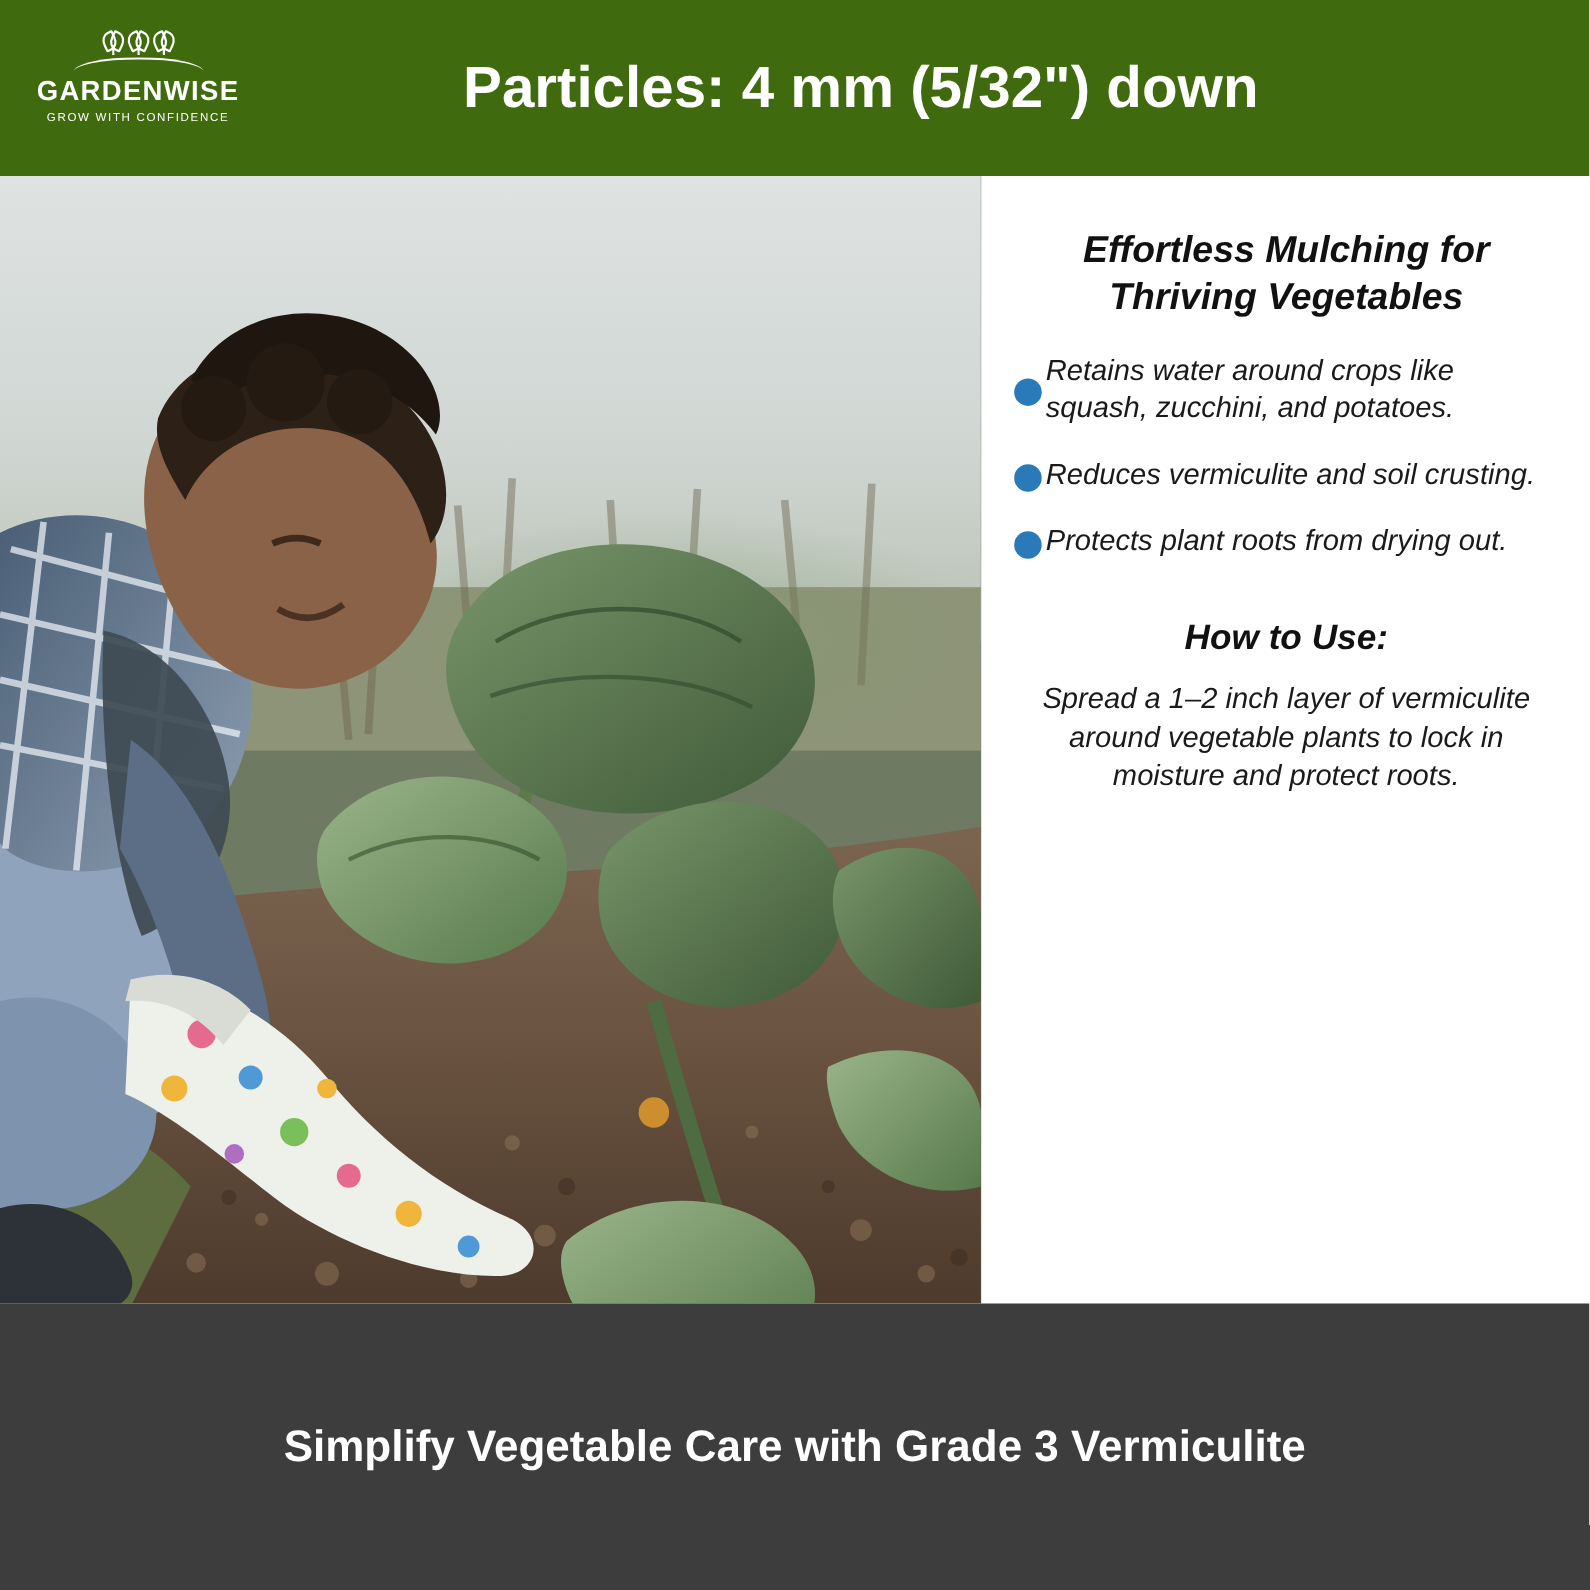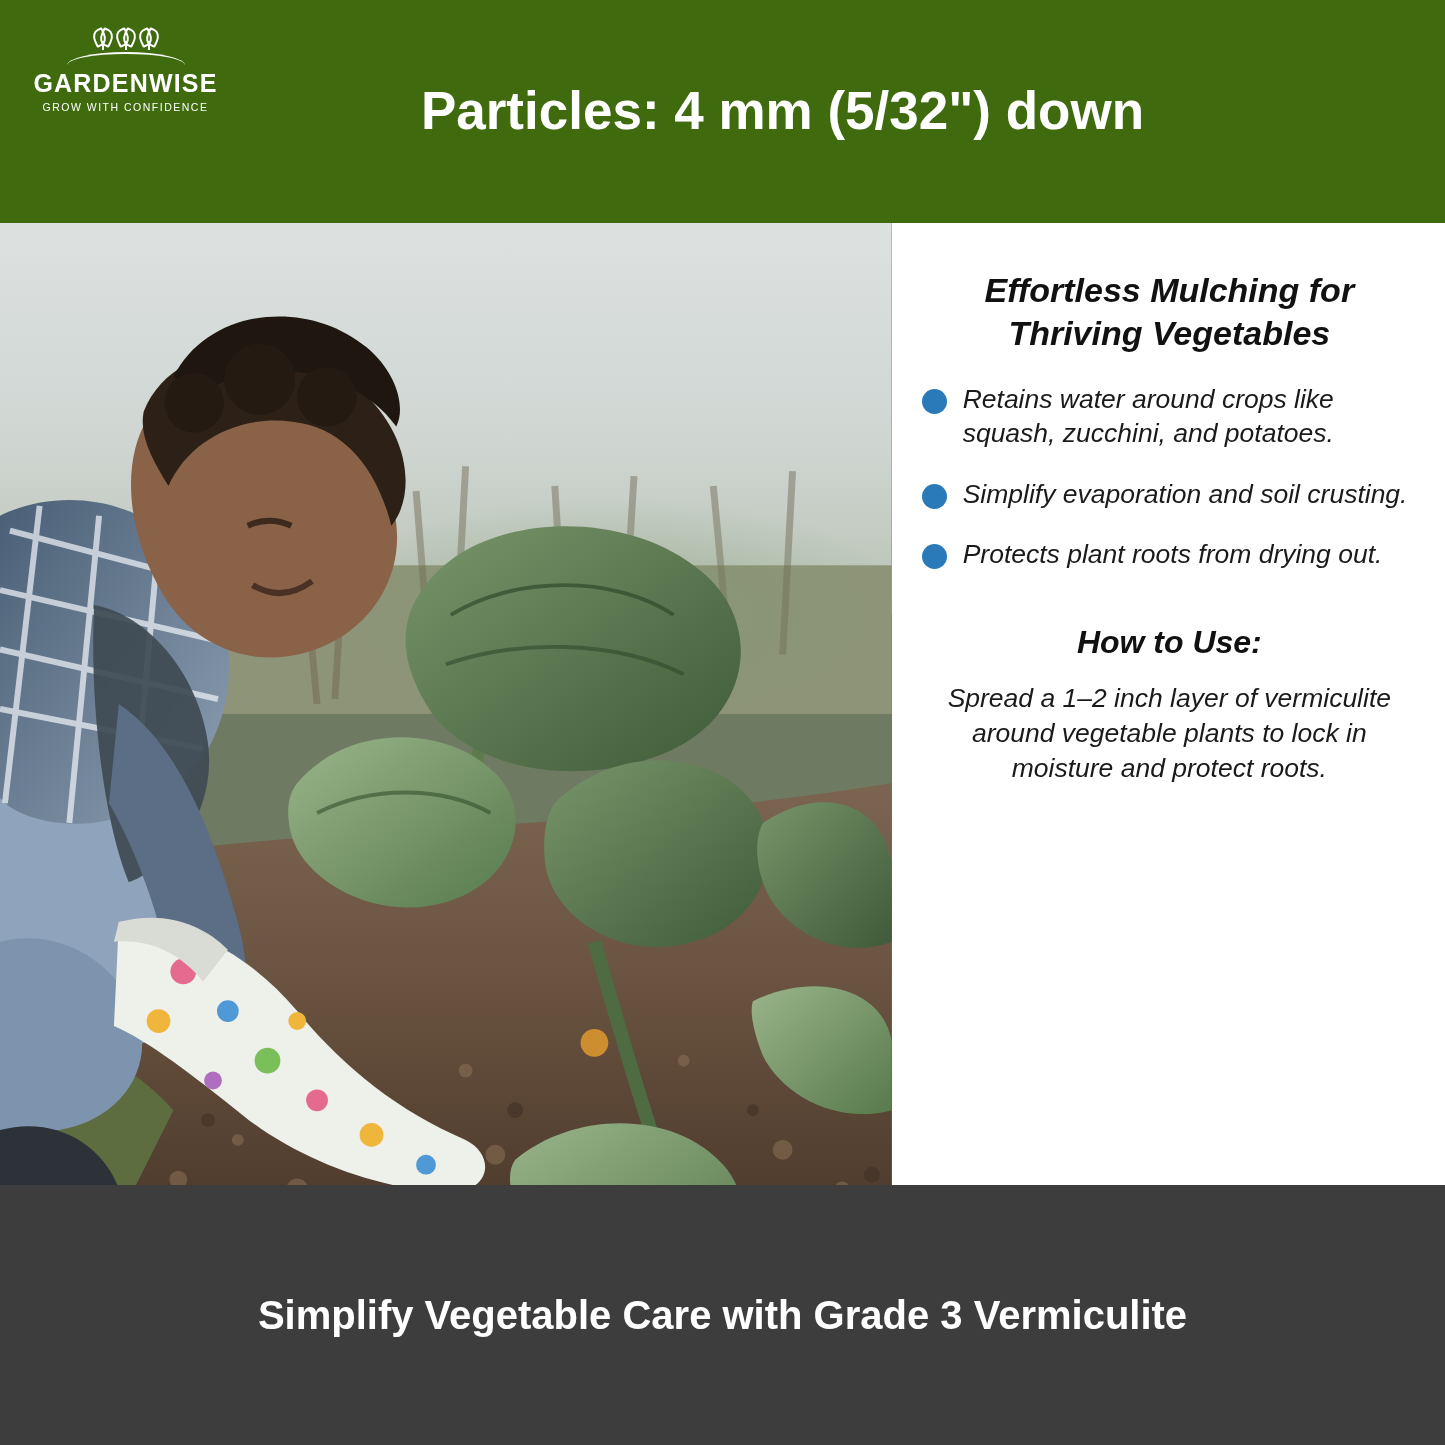--- a/index.html
+++ b/index.html
@@ -11,21 +11,21 @@
   }
   .page {
     position:relative;
     width:1445px; height:1445px;
     display:flex; flex-direction:column;
   }
 
   
   .header {
     position:relative;
-    height:223px;
+    height:160px;
     background:#3f6b0e;
     display:flex; align-items:center;
     flex:0 0 auto;
   }
   .brand {
     position:absolute;
     left:18px; top:18px;
     width:215px;
     color:#ffffff;
     text-align:center;
@@ -102,21 +102,21 @@
     text-align:center; line-height:1.25;
     max-width:480px;
   }
   .bullets {
     margin-top:28px;
     width:100%;
     max-width:500px;
     display:flex; flex-direction:column; gap:26px;
   }
   .bullet {
-    display:flex; align-items:flex-start; gap:16px;
+    display:flex; align-items:center; gap:4px;
   }
   .dot {
     flex:0 0 auto;
     width:25px; height:25px; border-radius:50%;
     background:#2a7ab9; margin-top:7px;
   }
   .bullet-text {
     font-size:26.5px; color:#1a1a1a; line-height:1.3;
   }
   .howto-title {
@@ -326,21 +326,21 @@
     <div class="panel">
       <div class="panel-title">Effortless Mulching for Thriving Vegetables</div>
 
       <div class="bullets">
         <div class="bullet">
           <span class="dot"></span>
           <span class="bullet-text">Retains water around crops like squash, zucchini, and potatoes.</span>
         </div>
         <div class="bullet">
           <span class="dot"></span>
-          <span class="bullet-text">Simplify evaporation and soil crusting.</span>
+          <span class="bullet-text">Reduces vermiculite and soil crusting.</span>
         </div>
         <div class="bullet">
           <span class="dot"></span>
           <span class="bullet-text">Protects plant roots from drying out.</span>
         </div>
       </div>
 
       <div class="howto-title">How to Use:</div>
       <div class="howto-body">Spread a 1–2 inch layer of vermiculite around vegetable plants to lock in moisture and protect roots.</div>
     </div>

